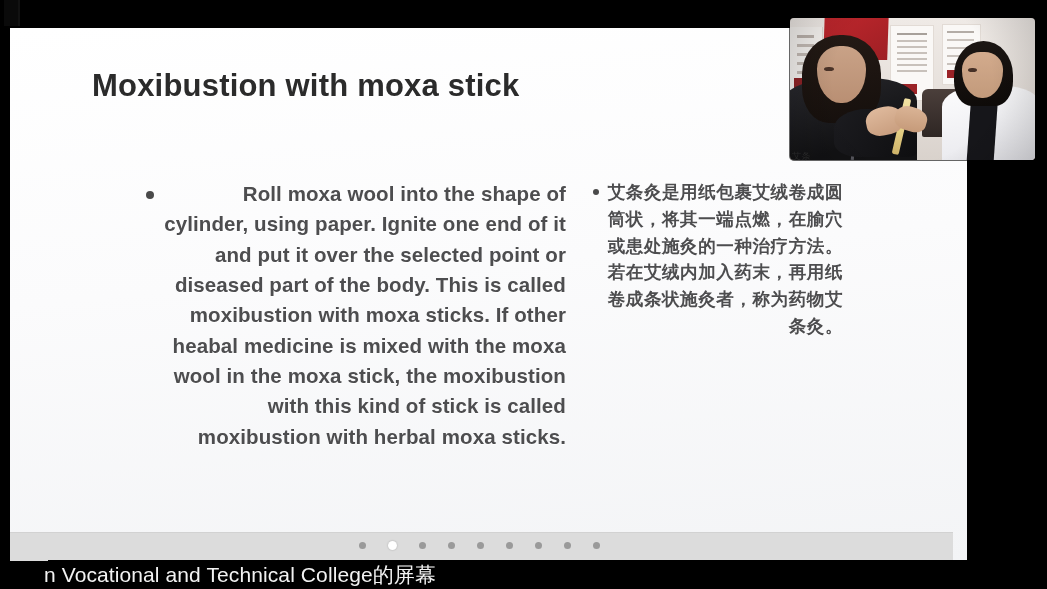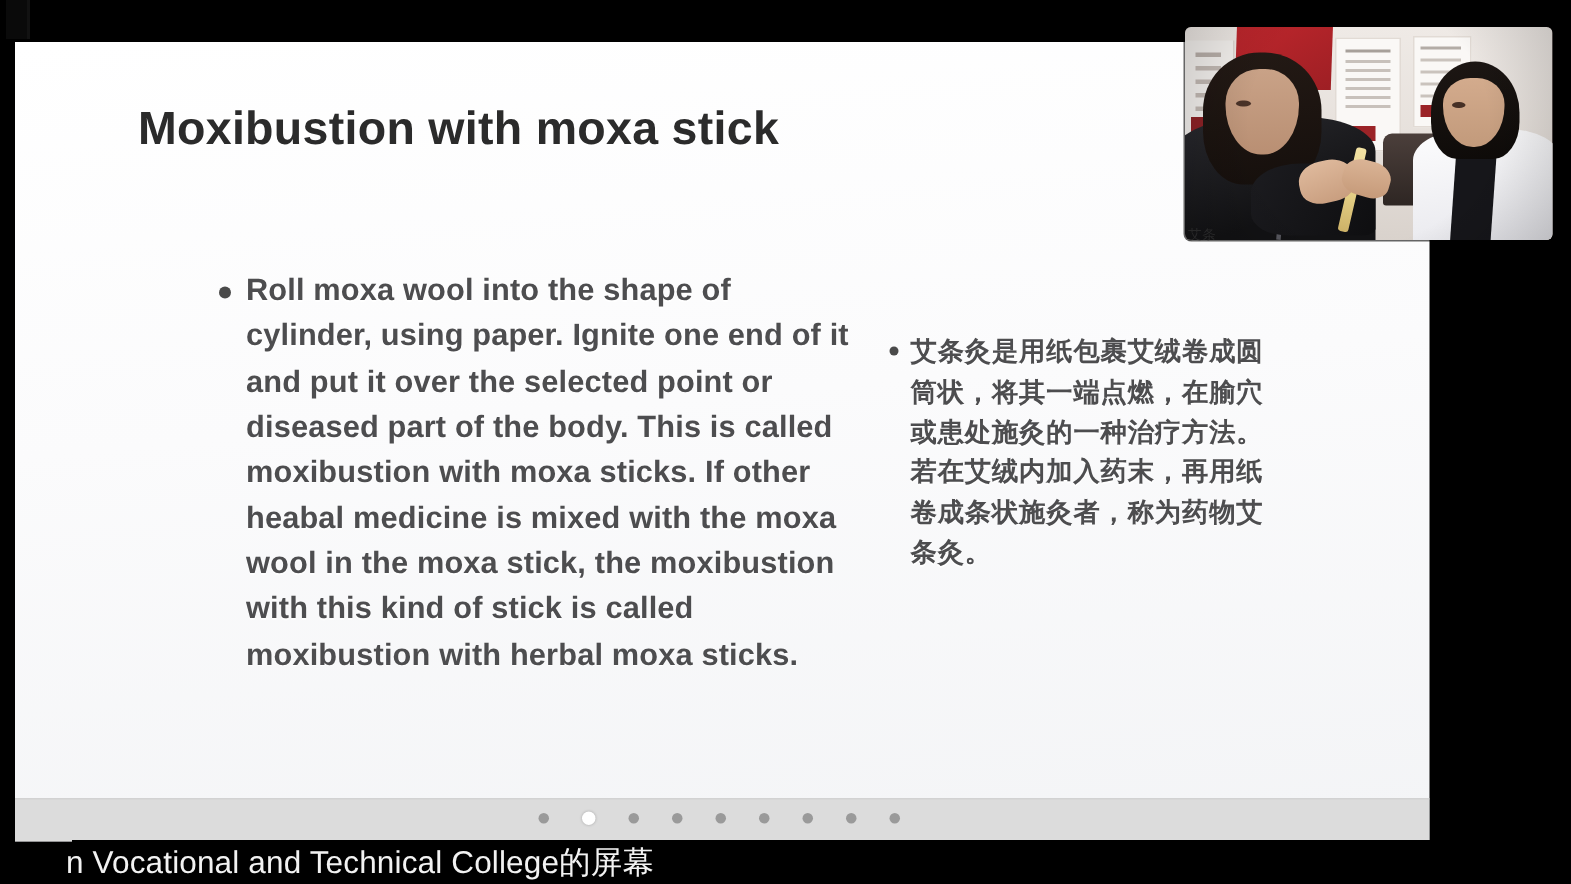--- a/index.html
+++ b/index.html
@@ -35,20 +35,21 @@
 
   
   #slide {
     position: absolute;
     left: 10px;
     top: 28px;
     width: 943px;
     height: 533px;
     background: linear-gradient(175deg, #ffffff 0%, #fbfbfc 45%, #f3f4f6 100%);
     overflow: hidden;
+    padding-left: 14px;
   }
 
   .slide-title {
     position: absolute;
     left: 82px;
     top: 36px;
     width: 620px;
     color: #2b2b2b;
     font-weight: bold;
     font-size: 31px;
@@ -67,21 +68,21 @@
     left: 0;
     top: 128px;
     width: 943px;
     height: 400px;
   }
 
   .col {
     position: absolute;
   }
   .col-en { left: 136px; top: 23px; width: 420px; }
-  .col-cn { left: 583px; top: 23px; width: 250px; margin-top: 42px; }
+  .col-cn { left: 583px; top: 23px; width: 250px; }
 
   .bullet-row {
     display: flex;
     align-items: flex-start;
   }
   .bullet-dot {
     flex: 0 0 auto;
     width: 8px;
     height: 8px;
     border-radius: 50%;
@@ -95,20 +96,21 @@
     margin-top: 10px;
     margin-right: 8px;
   }
   .bullet-text {
     color: #4d4d4f;
     font-weight: bold;
     font-size: 20.5px;
     line-height: 1.48;
     letter-spacing: 0.1px;
     text-shadow: 0 1px 0 rgba(255,255,255,0.8);
+    text-align: right;
   }
   .bullet-text.cn {
     font-size: 17.5px;
     line-height: 1.53;
     letter-spacing: 0.6px;
     color: #4d4d4f;
   }
 
   
   .slide-footer {

